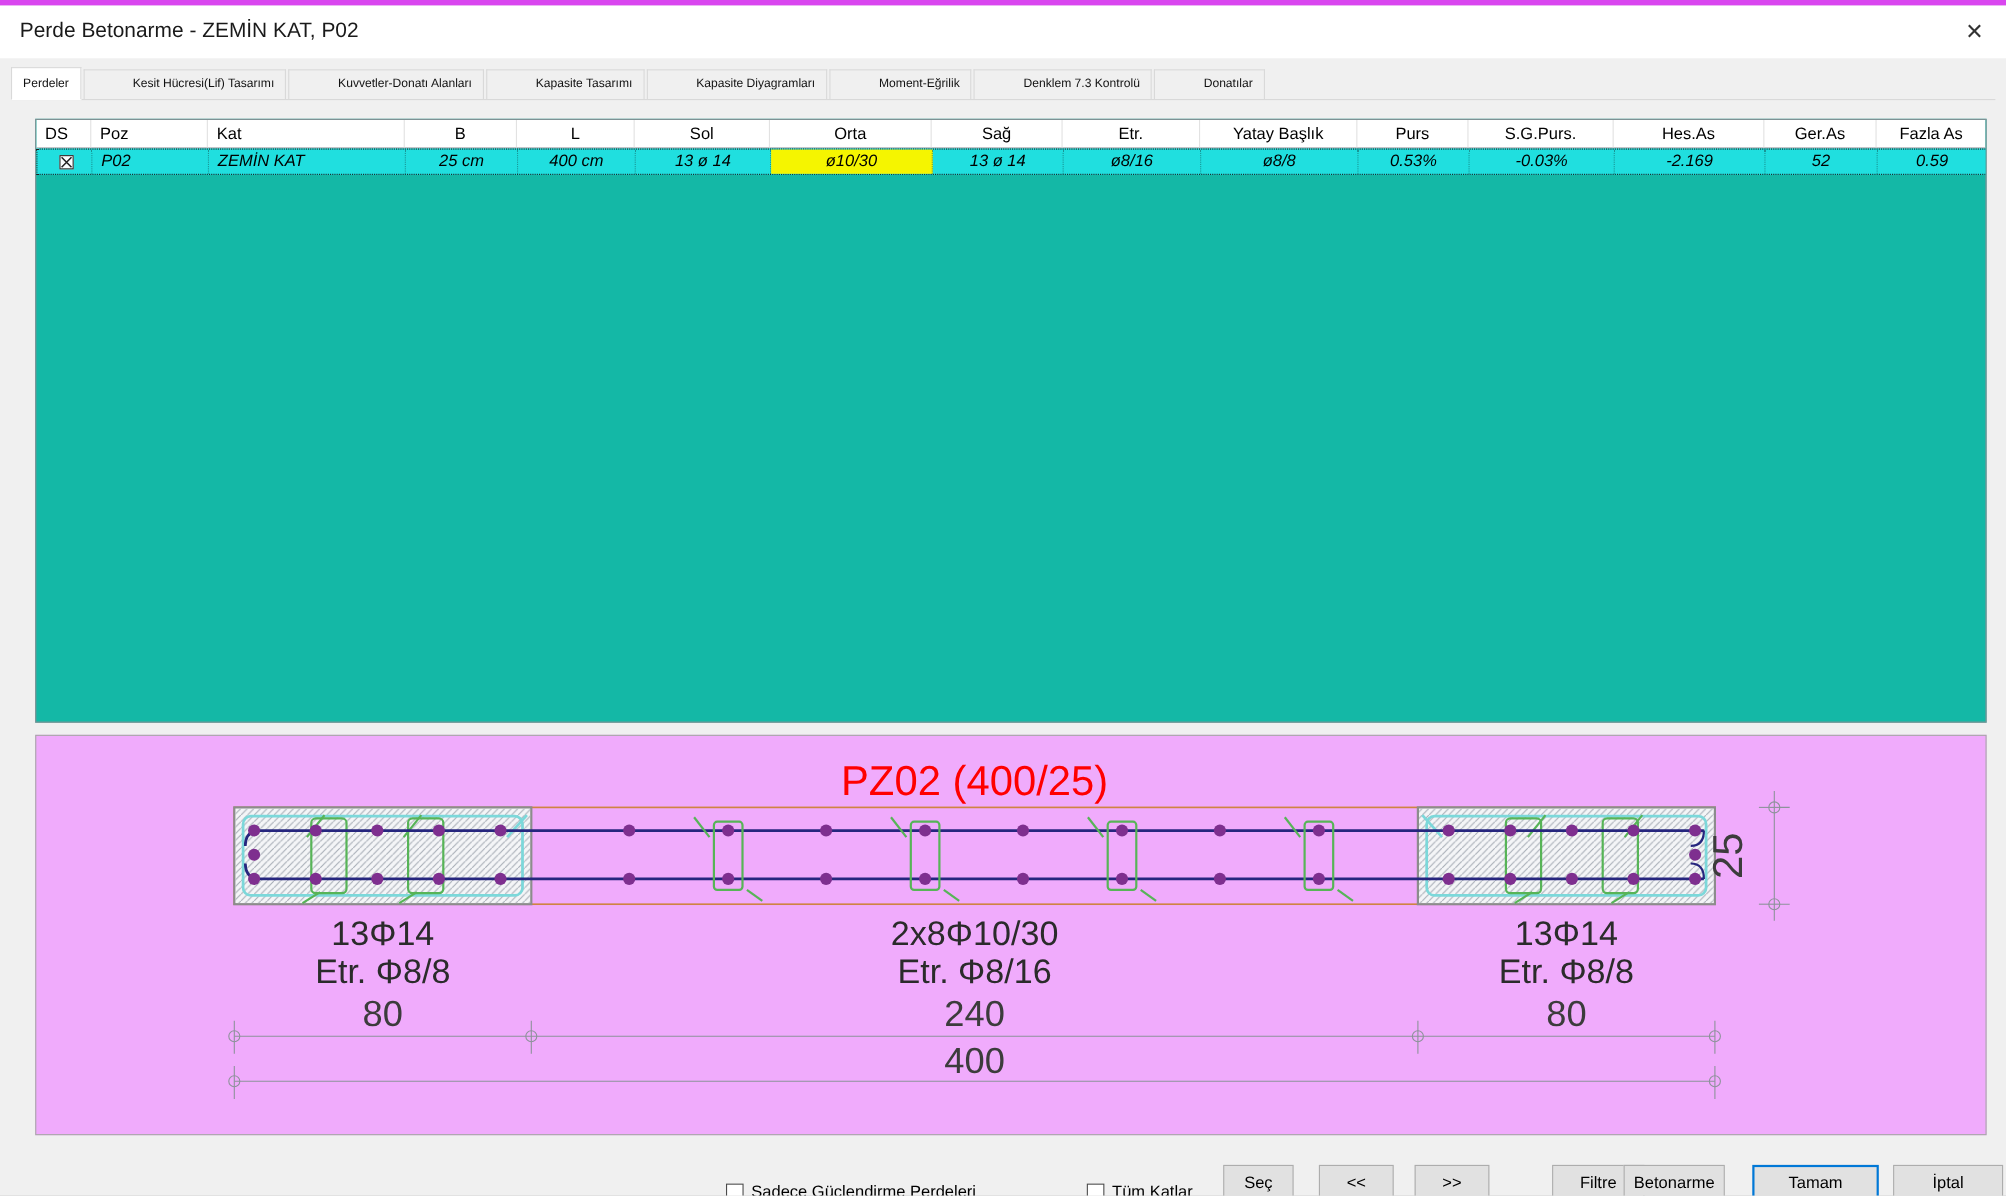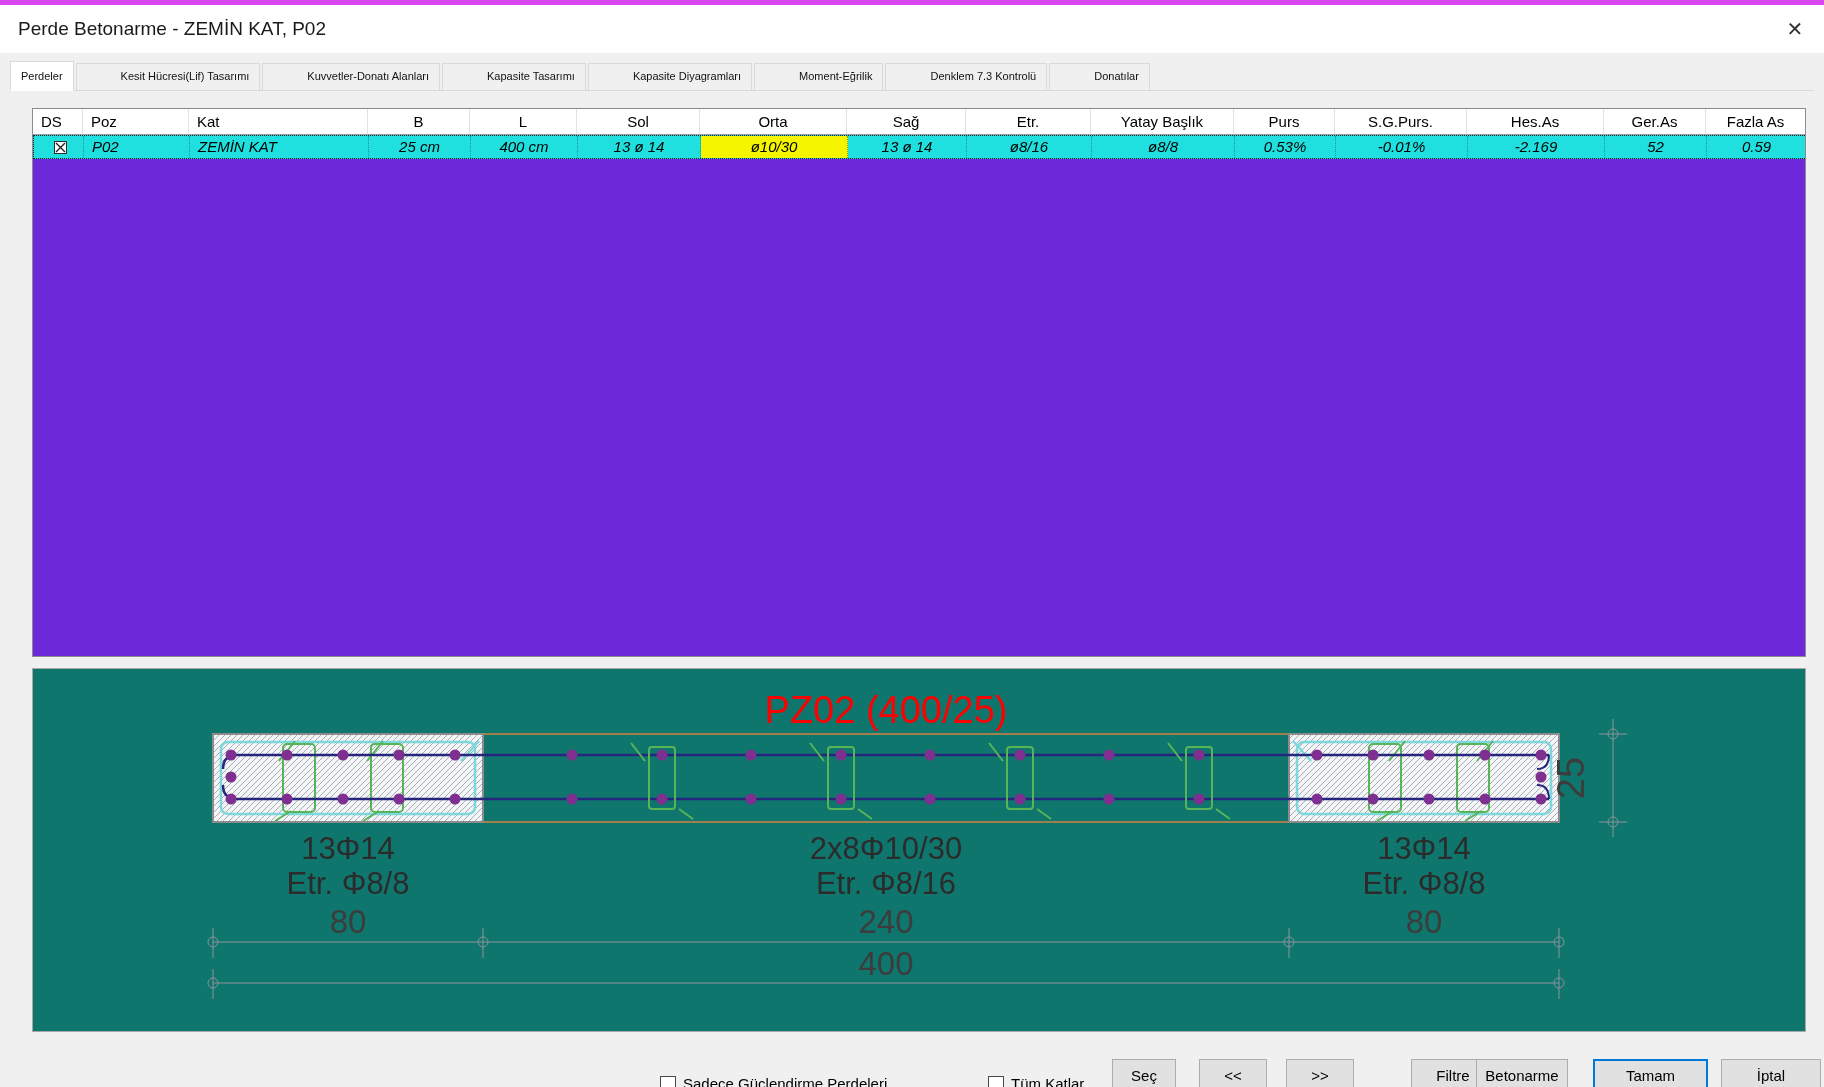--- a/index.html
+++ b/index.html
@@ -15,39 +15,39 @@
   .close-btn { position:absolute; right:14px; top:10px; width:30px; height:28px; text-align:center;
     line-height:28px; font-size:20px; color:#333; cursor:pointer; }
   
   .tabbar { position:absolute; left:10px; top:56px; right:10px; height:30px; display:flex; align-items:flex-end;
     border-bottom:1px solid #d9d9d9; }
   .tab { height:27px; line-height:25px; padding:0 10px; font-size:11px; color:#111;
     border:1px solid #d9d9d9; border-bottom:none; background:#f0f0f0; white-space:nowrap; cursor:pointer; }
   .tab + .tab { margin-left:2px;padding-left:44px; }
   .tab.active { background:#ffffff; height:30px; line-height:28px; margin-bottom:-1px; border-bottom:1px solid #fff; }
   
-  .grid { position:absolute; left:32px; top:103px; width:1774px; height:549px; background:#6d28d9;
+  .grid { position:absolute; left:32px; top:103px; width:1774px; height:549px; background:#14b8a6;
     border:1px solid #898d93; overflow:hidden; }
   .grid-header { display:flex; height:26px; border-bottom:1px solid #9aa0a8; background:#fff; }
   .grid-header .hc { flex:0 0 auto; font-size:15px; color:#000; line-height:25px;
     border-right:1px solid #e2e2e2; text-align:center; overflow:hidden; white-space:nowrap; }
   .grid-header .hc.left { text-align:left; padding-left:8px; }
   .grid-row { display:flex; height:24px; background:#20dfdf; border:1px dotted #1b1b1b; width:1774px; cursor:pointer;font-style:italic; }
   .grid-row .dc { flex:0 0 auto; font-size:15px; color:#000; line-height:22px; text-align:center;
     border-right:1px dotted rgba(20,90,90,.55); overflow:hidden; white-space:nowrap; }
   .grid-row .dc.left { text-align:left; padding-left:8px; }
   .grid-row .dc.hl { background:#f5f500; }
   .c0{width:50px}.c1{width:106px}.c2{width:179px}.c3{width:102px}.c4{width:107px}
   .c5{width:123px}.c6{width:147px}.c7{width:119px}.c8{width:125px}.c9{width:143px}
   .c10{width:101px}.c11{width:132px}.c12{width:137px}.c13{width:102px}.c14{width:100px}
   .ds-box { display:inline-block; width:13px; height:13px; margin:5px 0 0 4px; background:#fbfeff;
     border:1px solid #2a2a2a; position:relative; }
   .ds-box svg { position:absolute; left:0; top:0; }
   
-  .panel { position:absolute; left:32px; top:663px; width:1774px; height:364px; background:#0f766e;
+  .panel { position:absolute; left:32px; top:663px; width:1774px; height:364px; background:#f0abfc;
     border:1px solid #a8a8a8; }
   .panel svg { display:block; }
   
   .btn { position:absolute; top:1054px; height:33px; background:#e1e1e1; border:1px solid #adadad;
     font-size:15px; color:#000; text-align:center; line-height:31px; cursor:pointer;
     font-family:"Liberation Sans", sans-serif; }
   .btn.default { border:2px solid #0078d7; line-height:29px; }
   .check-group { position:absolute; top:1054px; height:33px; display:flex; align-items:flex-end; gap:7px; }
   .checkbox { width:16px; height:16px; background:#fff; border:1px solid #4a4a4a; display:inline-block; cursor:pointer; }
   .check-label { font-size:15px; color:#000; white-space:nowrap; cursor:pointer; }
@@ -102,21 +102,21 @@
       <div class="dc c1 left">P02</div>
       <div class="dc c2 left">ZEMİN KAT</div>
       <div class="dc c3">25 cm</div>
       <div class="dc c4">400 cm</div>
       <div class="dc c5">13 ø 14</div>
       <div class="dc c6 hl">ø10/30</div>
       <div class="dc c7">13 ø 14</div>
       <div class="dc c8">ø8/16</div>
       <div class="dc c9">ø8/8</div>
       <div class="dc c10">0.53%</div>
-      <div class="dc c11">-0.01%</div>
+      <div class="dc c11">-0.03%</div>
       <div class="dc c12">-2.169</div>
       <div class="dc c13">52</div>
       <div class="dc c14">0.59</div>
     </div>
   </div>
 
   <div class="panel">
     <svg width="1772" height="362" viewBox="0 0 1772 362">
       <defs>
         <pattern id="hatch" patternUnits="userSpaceOnUse" width="6" height="6">

